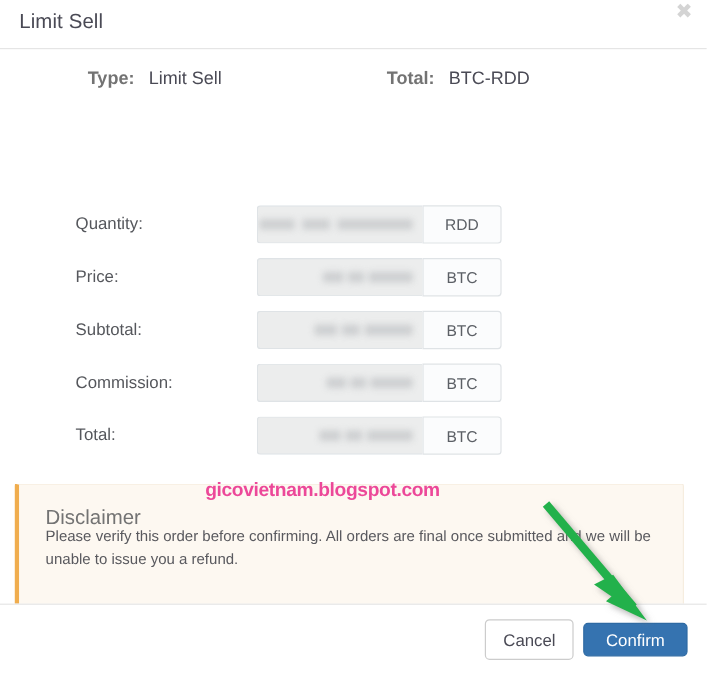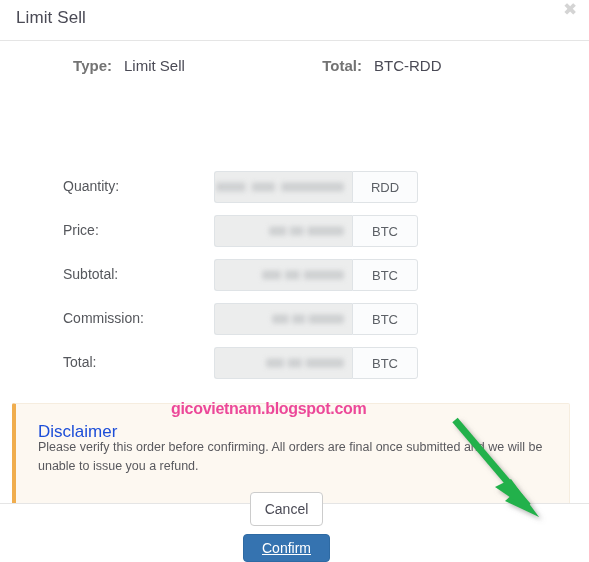--- a/index.html
+++ b/index.html
@@ -179,21 +179,21 @@
     background: #fdf8f1;
     border: 1px solid #f6eddf;
     border-left: 4px solid #f0ad4e;
     border-radius: 2px;
   }
   .alert-title {
     position: absolute;
     left: 22px;
     top: 18px;
     font-size: 17px;
-    color: #1d4ed8;
+    color: #737373;
     font-weight: 400;
   }
   .alert-text {
     position: absolute;
     left: 22px;
     top: 34px;
     width: 520px;
     font-size: 12.5px;
     line-height: 19px;
     color: #59595e;
@@ -219,41 +219,39 @@
     top: 503px;
     height: 59px;
     border-top: 1px solid #e5e5e5;
     box-sizing: border-box;
     display: flex;
     align-items: center;
     justify-content: flex-end;
     padding-right: 16px;
     gap: 8px;
     background: #ffffff;
-    flex-direction: column;
   }
   .btn {
     font-family: "Liberation Sans", sans-serif;
     font-size: 14px;
     border-radius: 4px;
     padding: 7px 14px;
     cursor: pointer;
     line-height: 1.3;
   }
   .btn-default {
     background: #ffffff;
     border: 1px solid #cccccc;
     color: #4a4a55;
   }
   .btn-primary {
     background: #3573b0;
     border: 1px solid #2e6aa3;
     color: #ffffff;
     padding: 4px 18px;
-    text-decoration: underline;
   }
 
   
   .arrow-overlay {
     position: absolute;
     inset: 0;
     pointer-events: none;
   }
 </style>
 </head>

